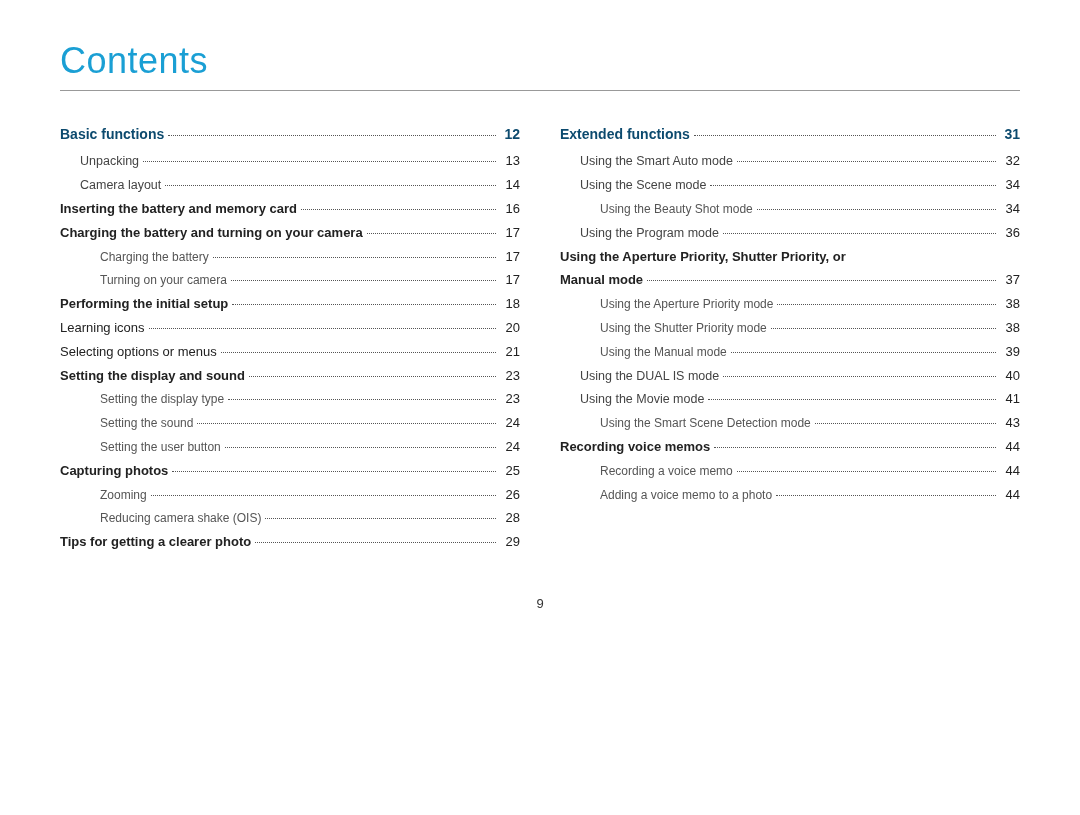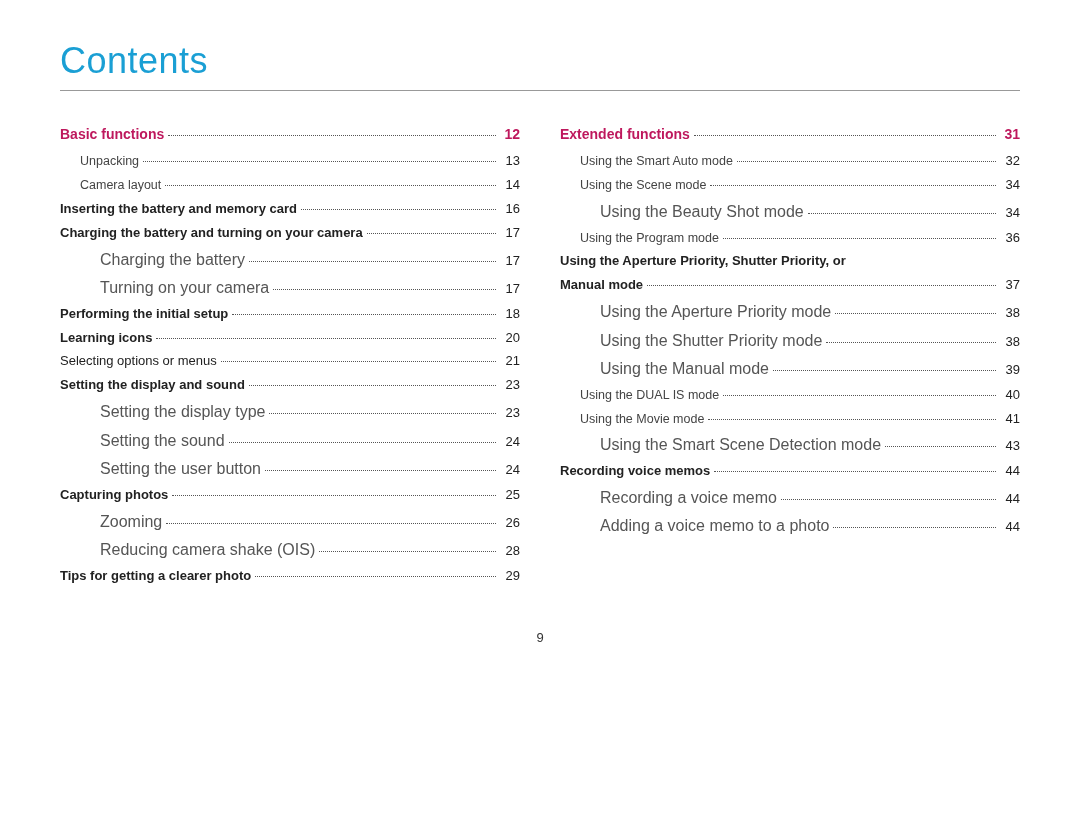--- a/index.html
+++ b/index.html
@@ -35,21 +35,21 @@
     .toc-container {
       display: flex;
       gap: 40px;
     }
 
     .toc-column {
       flex: 1;
     }
 
     .toc-section-heading {
-      color: #be185d;
+      color: #0c4a6e;
       font-size: 14px;
       font-weight: bold;
       margin-bottom: 4px;
     }
 
     .toc-entry {
       display: flex;
       align-items: baseline;
       margin-bottom: 3px;
       line-height: 1.6;
@@ -77,21 +77,21 @@
     }
 
     .indent-1 {
       padding-left: 20px;
       font-size: 12.5px;
       color: #444;
     }
 
     .indent-2 {
       padding-left: 40px;
-      font-size: 16px;
+      font-size: 12px;
       color: #555;
     }
 
     .section-heading-entry {
       margin-bottom: 2px;
       margin-top: 2px;
     }
 
     .page-footer {
       text-align: center;
@@ -146,21 +146,21 @@
           <span class="label indent-2">Turning on your camera</span>
           <span class="dots"></span>
           <span class="page-num">17</span>
         </div>
         <div class="toc-entry">
           <span class="label " style="font-weight: bold;">Performing the initial setup</span>
           <span class="dots"></span>
           <span class="page-num">18</span>
         </div>
         <div class="toc-entry">
-          <span class="label " style="font-weight: bold;">Learning icons</span>
+          <span class="label " style="font-weight: normal;">Learning icons</span>
           <span class="dots"></span>
           <span class="page-num">20</span>
         </div>
         <div class="toc-entry">
           <span class="label " style="font-weight: normal;">Selecting options or menus</span>
           <span class="dots"></span>
           <span class="page-num">21</span>
         </div>
         <div class="toc-entry">
           <span class="label " style="font-weight: bold;">Setting the display and sound</span>

